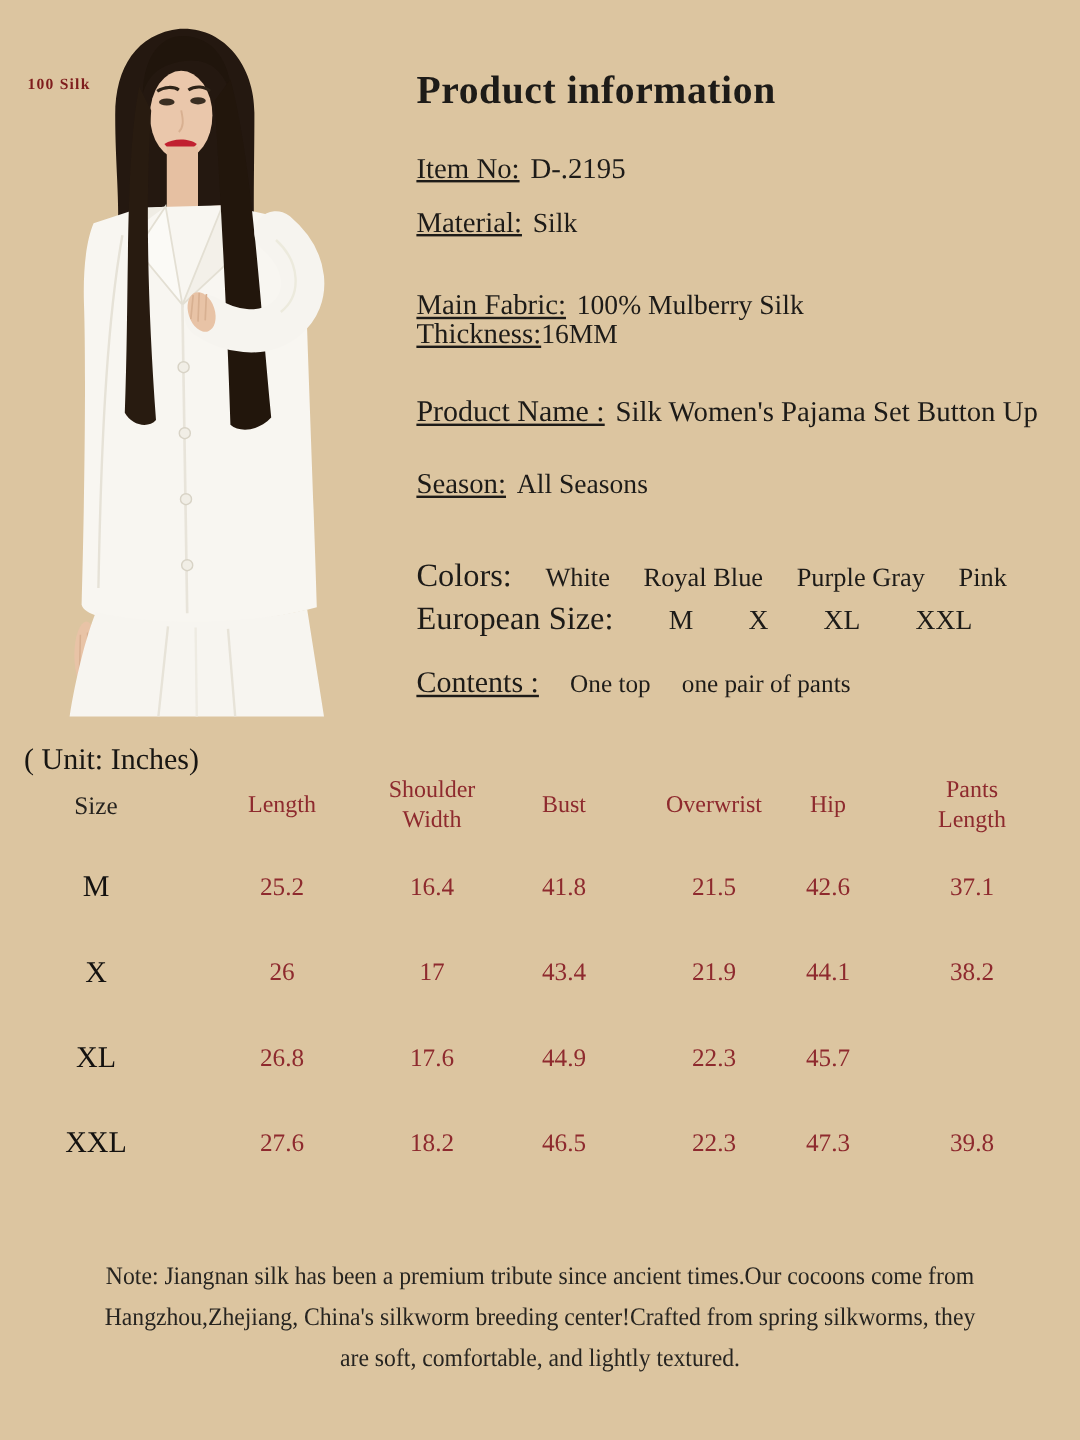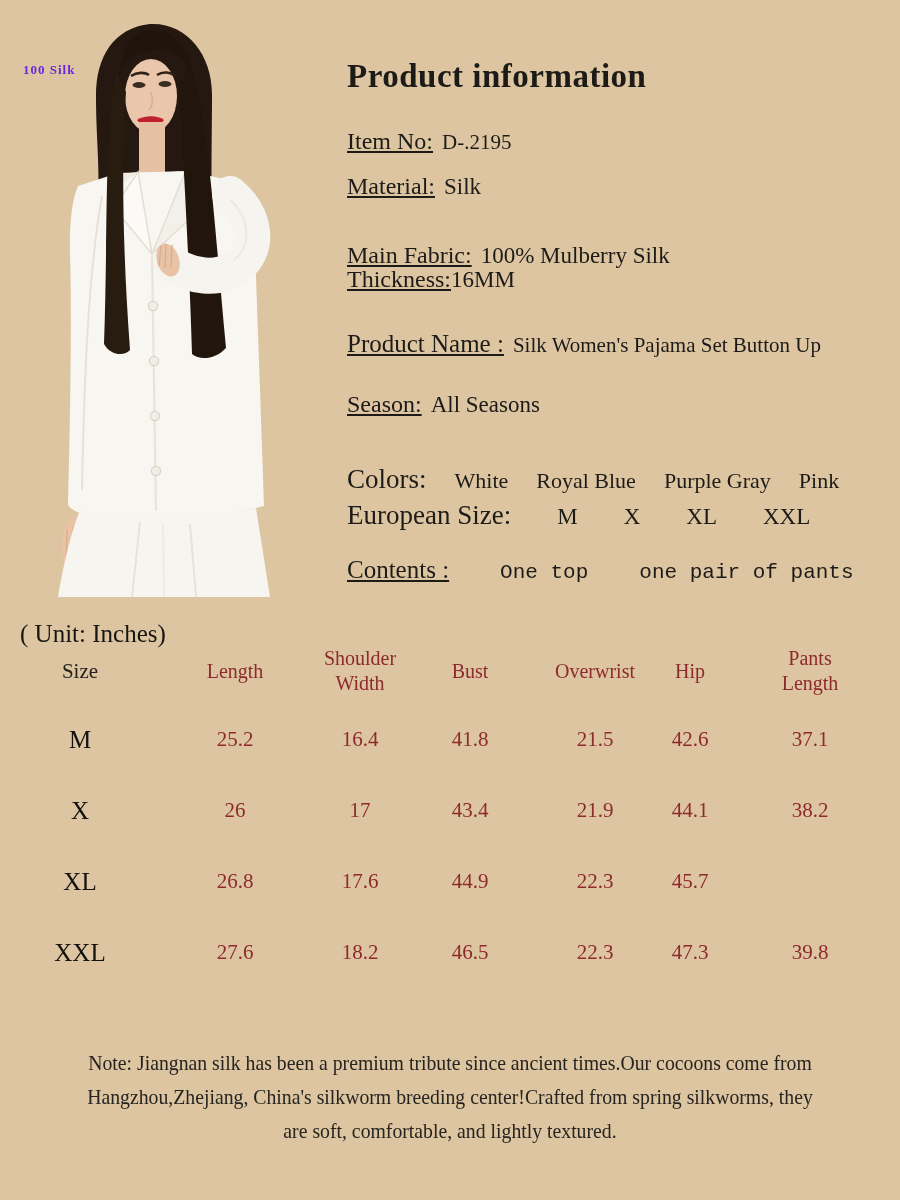--- a/index.html
+++ b/index.html
@@ -11,39 +11,39 @@
     color:#1d1b18;
   }
   .page{position:absolute;inset:0;}
 
   
   .photo{position:absolute;left:18px;top:14px;width:300px;height:586px;}
 
   
   .badge{
     position:absolute;left:23px;top:62px;
-    font-size:13px;font-weight:bold;color:#6d28d9;letter-spacing:1px;
+    font-size:13px;font-weight:bold;color:#7f1d1d;letter-spacing:1px;
   }
 
   
   .info{position:absolute;left:347px;top:0;width:545px;}
   .info .line{position:absolute;left:0;white-space:nowrap;}
   .title{top:58px;font-size:33px;font-weight:bold;letter-spacing:.5px;}
   .l-item{top:128px;}   .l-material{top:173px;}
   .l-fabric{top:218px;margin-top:24px;} .l-thick{top:266px;}
   .l-pname{top:330px;}  .l-season{top:391px;}
   .l-colors{top:436px;margin-top:28px;} .l-eusize{top:500px;}
   .l-contents{top:556px;}
   .lab{font-size:24px;text-decoration:underline;}
   .lab-big{font-size:27px;}
   .val{font-size:23px;margin-left:9px;}
-  .val-sm{font-size:21px;margin-left:9px;}
+  .val-sm{font-size:24px;margin-left:9px;}
   .opt{font-size:22px;margin-left:28px;}
   .sz{font-size:23px;margin-left:46px;}
-  .cont{font-size:21px;margin-left:51px;font-family:Liberation Mono, monospace;}
+  .cont{font-size:21px;margin-left:26px;}
 
   
   .unit{position:absolute;left:20px;top:620px;font-size:25px;color:#171512;}
   .size-table{position:absolute;left:0;top:638px;width:900px;}
   .trow{display:grid;grid-template-columns:160px 150px 100px 120px 130px 60px 180px;
         align-items:center;height:71px;}
   .trow.header{height:66px;}
   .cell{text-align:center;color:#8e2a2e;font-size:21px;}
   .trow.header .cell{font-size:20px;line-height:1.25;}
   .trow.header .cell:first-child{color:#25221e;font-size:21px;}

